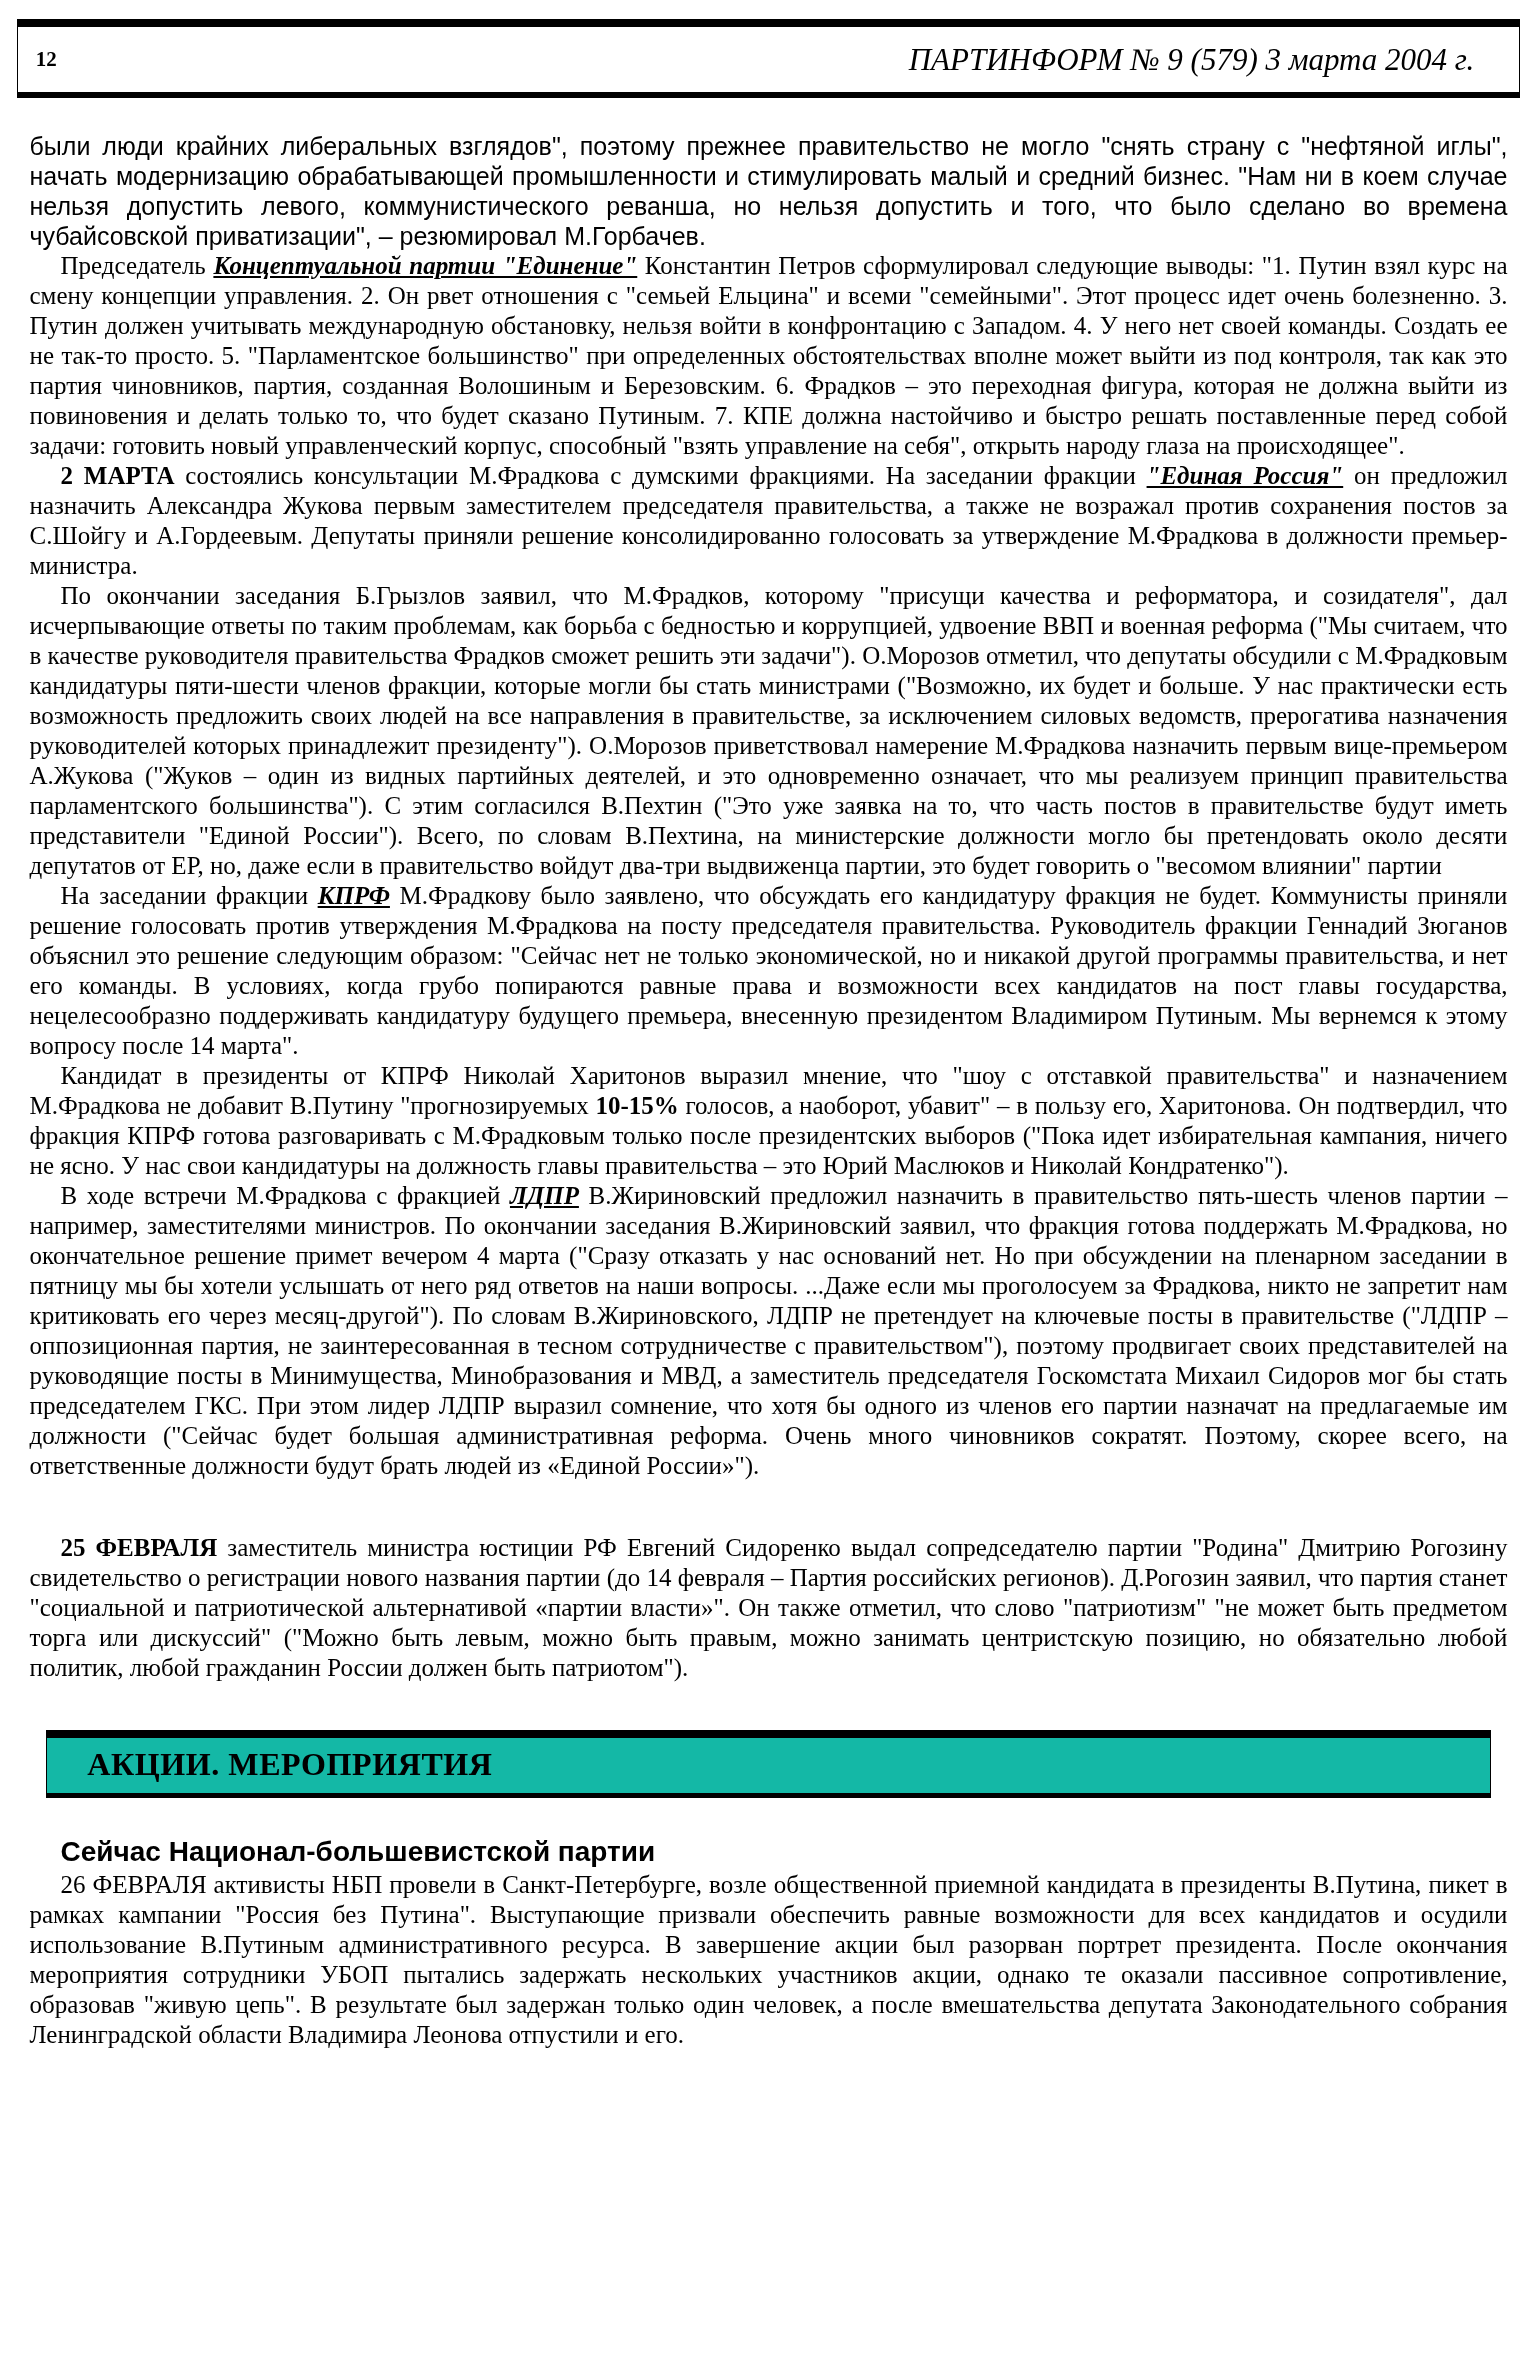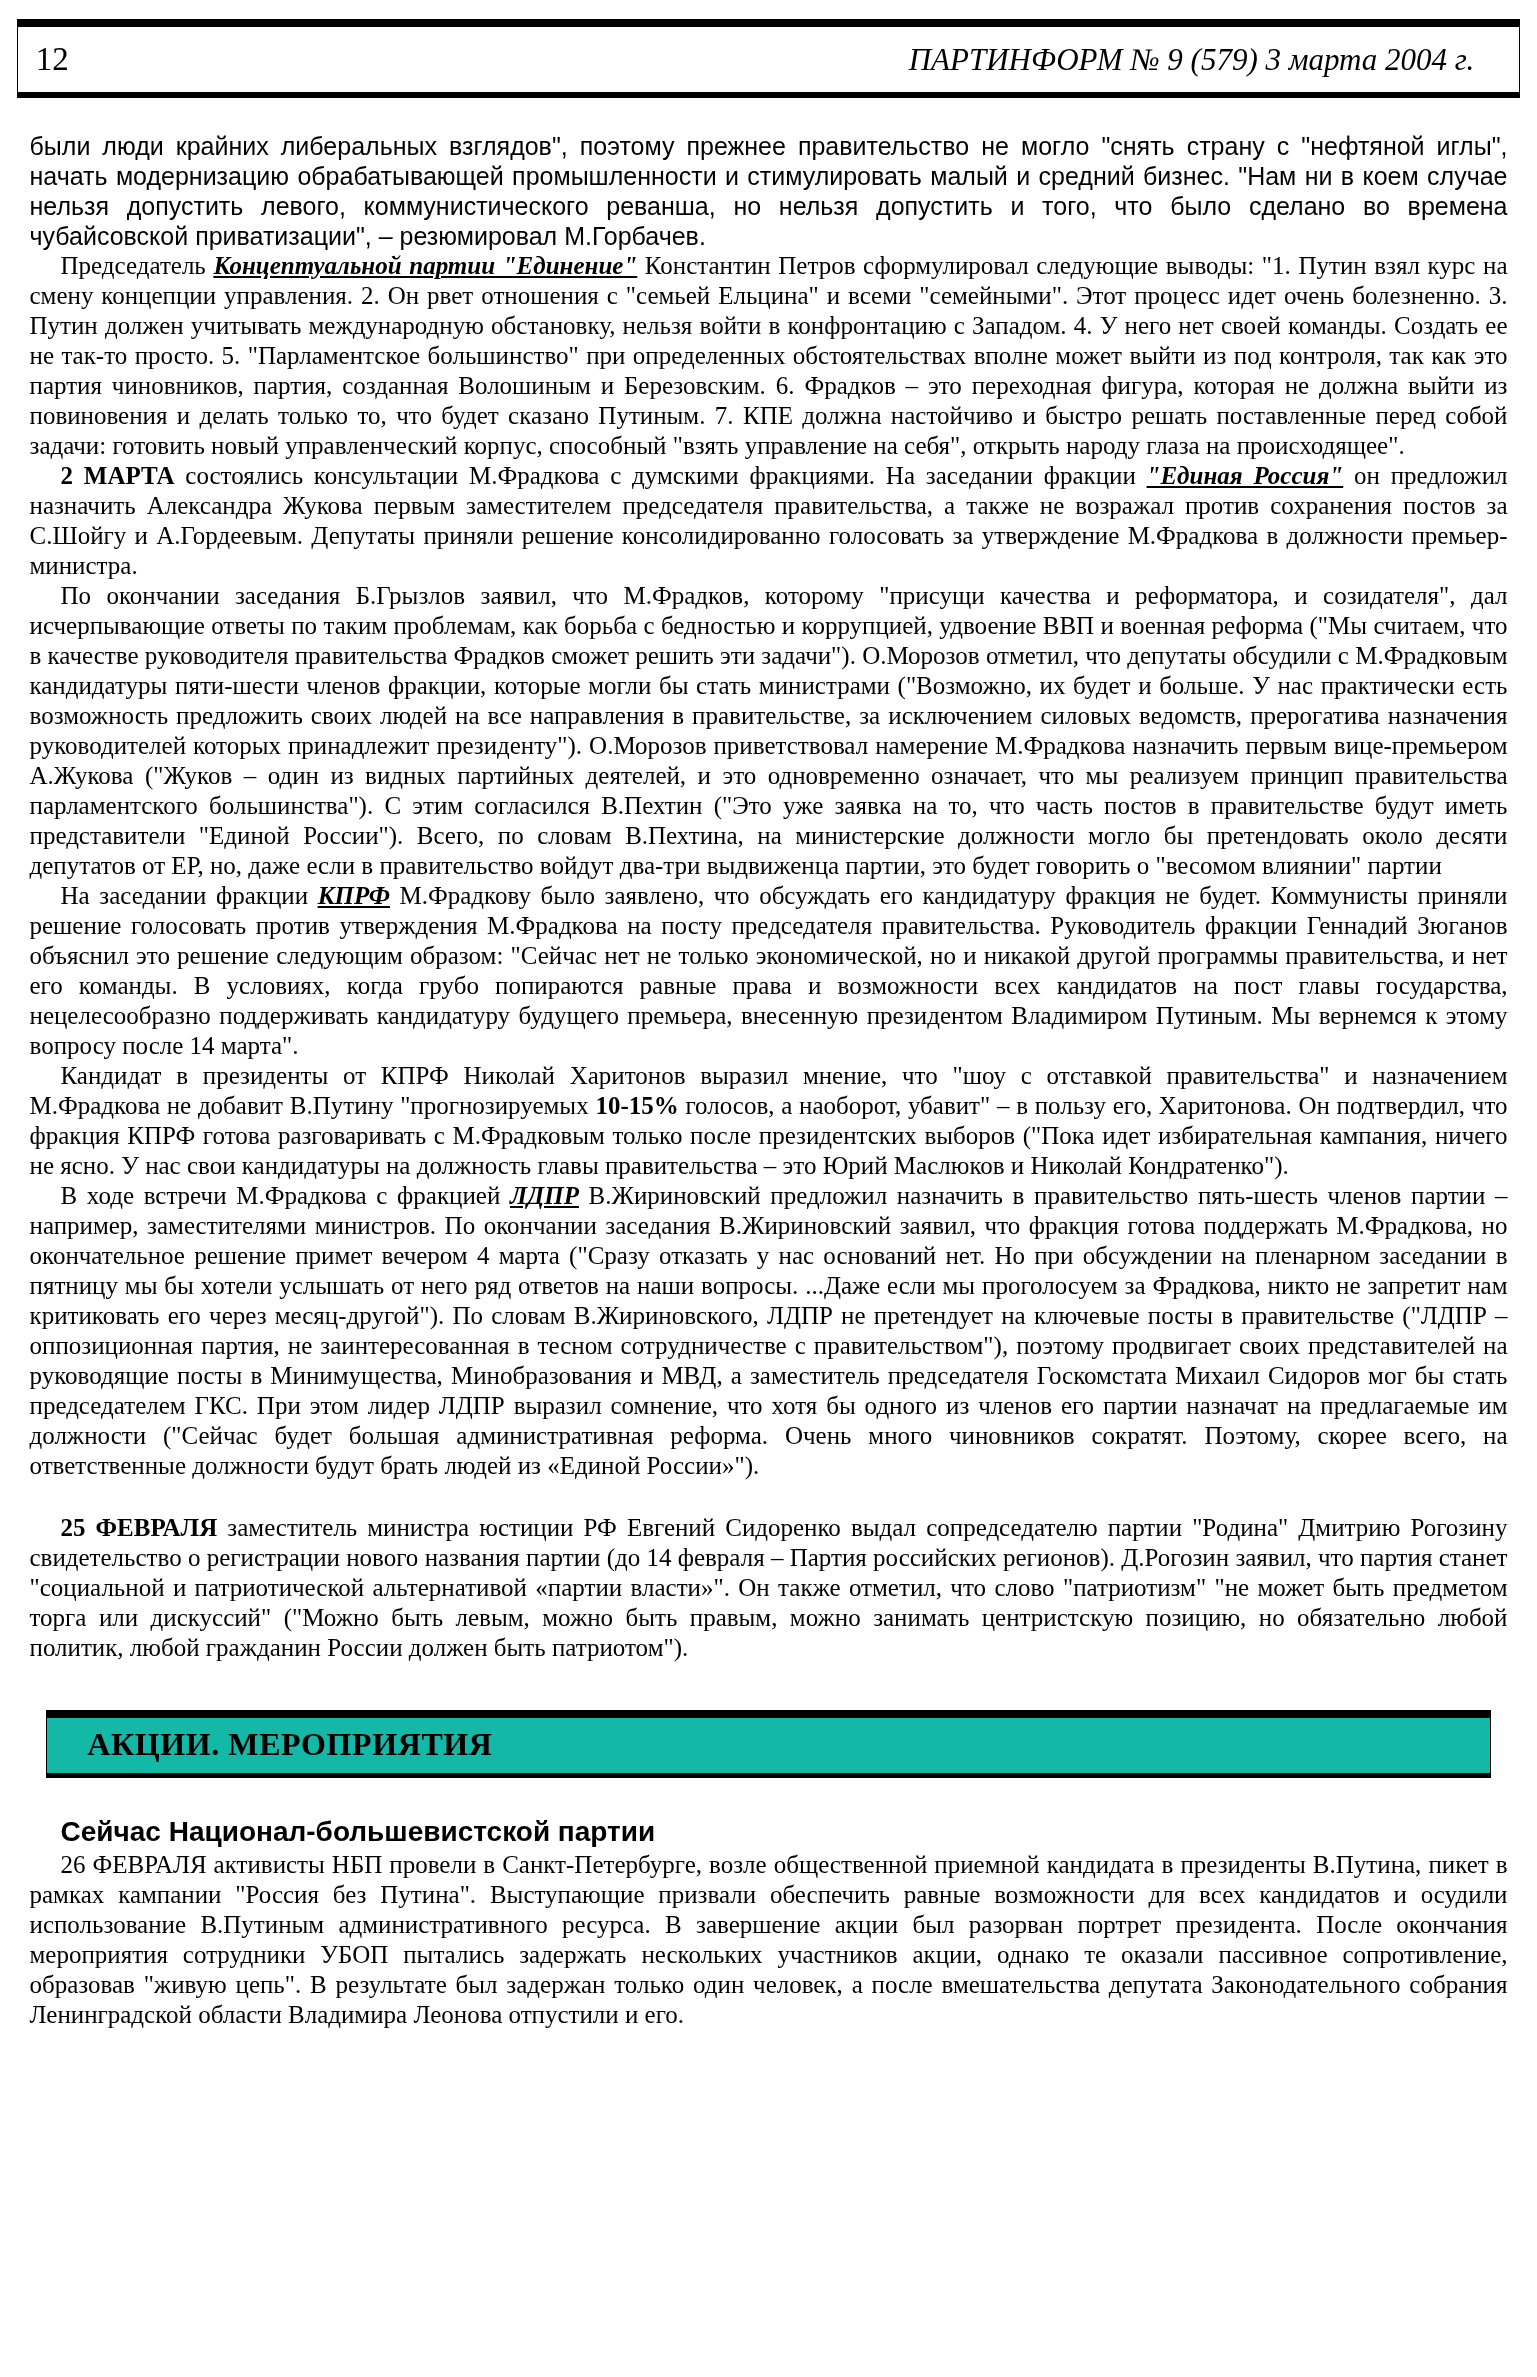--- a/index.html
+++ b/index.html
@@ -9,34 +9,34 @@
   }
   
   .header-box{
     margin:19px 16.7px 0 16.7px;
     border-top:8.3px solid #000;border-bottom:6.4px solid #000;
     border-left:1.9px solid #000;border-right:1.9px solid #000;
     display:flex;justify-content:space-between;align-items:center;
     height:65px;background:#fff;
   }
   .page-number{
-    font-family:"Liberation Serif",serif;font-size:33px;padding-left:18px;
+    font-family:"Liberation Serif",serif;font-size:21px;padding-left:18px;font-weight:bold;
   }
   .issue-title{
     font-family:"Liberation Serif",serif;font-style:italic;font-size:31px;
     padding-right:45px;
   }
   
   .content{margin:0 29.5px;padding-top:33px;}
   .body-para{
     margin:0;font-size:25px;line-height:30px;text-align:justify;
     font-family:"Liberation Sans",sans-serif;
   }
   .indent{text-indent:31px;font-family:Liberation Serif, serif;}
-  .space-before{margin-top:32px;}
+  .space-before{margin-top:52px;}
   .b{font-weight:bold;}
   .i{font-style:italic;}
   .u{text-decoration:underline;}
   
   .section-box{
     margin:47px 16.7px 0 16.7px;
     background:#14b8a6;
     border-top:8.3px solid #000;border-bottom:5.8px solid #000;
     border-left:1.9px solid #000;border-right:1.9px solid #000;
     padding:7.7px 13px 10.2px 40px;

